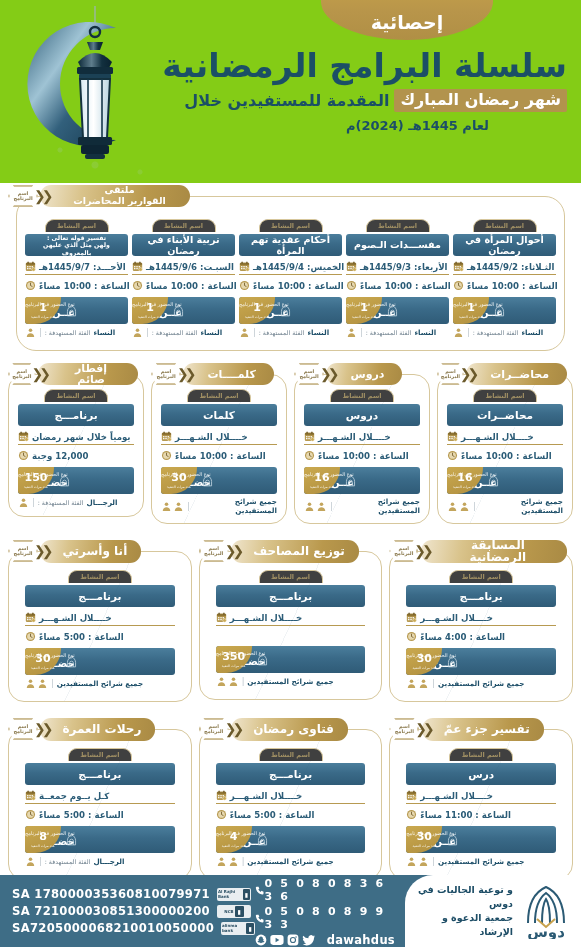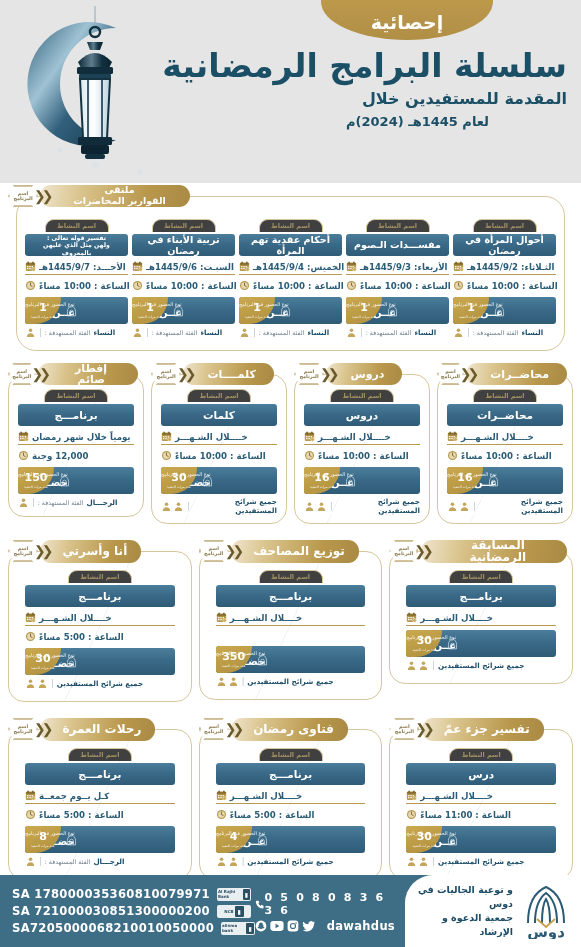--- a/index.html
+++ b/index.html
@@ -7,21 +7,21 @@
   html,body { background:#0b1a22; }
   body {
     width:581px; height:947px;
     font-family:"DejaVu Sans","Liberation Sans",sans-serif;
     overflow:hidden; position:relative;
     background:#ffffff;
   }
   .page { position:absolute; inset:0; background:#ffffff; overflow:hidden; }
 
   
-  .header { position:relative; height:183px; background:#e5e5e5; overflow:hidden; }
+  .header { position:relative; height:183px; background:#84cc16; overflow:hidden; }
   .hdr-pattern{
     position:absolute; left:0; top:0; width:250px; height:183px;
     opacity:.5;
     background:
       radial-gradient(circle at 60px 150px, rgba(180,205,220,.35) 0 2px, transparent 3px),
       radial-gradient(circle at 95px 165px, rgba(180,205,220,.3) 0 3px, transparent 4px),
       radial-gradient(circle at 140px 172px, rgba(180,205,220,.3) 0 2px, transparent 3px);
   }
   
   .crescent { position:absolute; left:6px; top:8px; width:150px; height:150px; }
@@ -245,20 +245,21 @@
         <rect x="17" y="139" width="28" height="9" rx="2" fill="#0d2533"></rect>
         <rect x="21" y="148" width="20" height="5" rx="2" fill="#13303f"></rect>
       </svg>
     </div>
 
     <div class="badge-ihsaiya">إحصائية</div>
 
     <div class="hdr-title">
       <div class="t1">سلسلة البرامج الرمضانية</div>
       <div class="t2">
+        <span class="hl">شهر رمضان المبارك</span>
         <span>المقدمة للمستفيدين خلال</span>
       </div>
       <div class="t3">لعام 1445هـ (2024)م</div>
     </div>
   </div>
 
   <div class="band" style="margin-top:2px;">
     <div class="prog-head" style="padding-right:14px;">
       <div class="prog-pill two-line" style="width:150px;">ملتقى<br>القوارير المحاضرات</div>
       <div class="chev">❮❮</div>
@@ -848,20 +849,28 @@
                 <g fill="#fff">
                   <rect x="3" y="7.4" width="2" height="1.8"></rect>
                   <rect x="6.3" y="7.4" width="2" height="1.8"></rect>
                   <rect x="9.6" y="7.4" width="2" height="1.8"></rect>
                   <rect x="3" y="10.2" width="2" height="1.8"></rect>
                   <rect x="6.3" y="10.2" width="2" height="1.8"></rect>
                 </g>
                 <circle cx="12.4" cy="12.2" r="2.6" fill="#caa94f" stroke="#fff" stroke-width=".7"></circle>
               </svg>
             </div>
+            <div class="row-line nb">
+              <span class="rl-txt">الساعة : 4:00 مساءً</span>
+              <svg class="ico" viewBox="0 0 16 16">
+                <circle cx="8" cy="8" r="6.6" fill="#b79a51"></circle>
+                <circle cx="8" cy="8" r="4.9" fill="#e6d7ae"></circle>
+                <path d="M8 4.6 V8 L10.4 9.4" stroke="#6e5824" stroke-width="1.2" fill="none" stroke-linecap="round"></path>
+              </svg>
+            </div>
             <div class="attend">
               <div class="corner">
                 <span class="num">30</span>
                 <span class="cap">عدد مرات التنفيذ</span>
               </div>
               <svg class="mosque" viewBox="0 0 16 16">
                 <path d="M8 1.2 C5 4 3 6 3 9.2 V14.6 H13 V9.2 C13 6 11 4 8 1.2Z" fill="none" stroke="#cfe0ea" stroke-width="1.1"></path>
                 <path d="M5.6 14.6 V10 a2.4 2.4 0 0 1 4.8 0 v4.6" fill="none" stroke="#cfe0ea" stroke-width="1"></path>
               </svg>
               <div class="rightside">
@@ -1242,20 +1251,26 @@
         <div>جمعية الدعوة و الإرشاد</div>
       </div>
     </div>
 
     <div class="foot-mid">
       <div class="ph">
         <svg class="svc" width="11" height="11" viewBox="0 0 16 16">
           <path fill="#fff" d="M3 1.5 L6 1.5 L7.4 5 L5.6 6.4 A10 10 0 0 0 9.6 10.4 L11 8.6 L14.5 10 L14.5 13 A1.6 1.6 0 0 1 12.8 14.6 C6.5 14 2 9.5 1.4 3.2 A1.6 1.6 0 0 1 3 1.5 Z"></path>
         </svg>
         <span class="num">0 5 0 8 0 8 3 6 3 6</span>
+      </div>
+      <div class="ph">
+        <svg class="svc" width="11" height="11" viewBox="0 0 16 16">
+          <path fill="#fff" d="M3 1.5 L6 1.5 L7.4 5 L5.6 6.4 A10 10 0 0 0 9.6 10.4 L11 8.6 L14.5 10 L14.5 13 A1.6 1.6 0 0 1 12.8 14.6 C6.5 14 2 9.5 1.4 3.2 A1.6 1.6 0 0 1 3 1.5 Z"></path>
+        </svg>
+        <span class="num">0 5 0 8 0 8 9 9 3 3</span>
       </div>
       <div class="social">
         <svg class="svc" width="12" height="12" viewBox="0 0 16 16">
           <circle cx="8" cy="8" r="7.2" fill="#fff"></circle>
           <path d="M8 3.4c1.8 0 2.7 1.3 2.6 3 0 .6.5.3.9.2.3-.1.5.4.1.7-.4.3-1 .4-.9.8.2.8 1.2 1.6 2 1.8.3.1.2.5-.1.6-.5.2-1.1.1-1.2.5-.1.4-.2.5-.6.4-.5-.1-1.1-.2-1.7.2-.5.3-.8.6-1.1.6s-.6-.3-1.1-.6c-.6-.4-1.2-.3-1.7-.2-.4.1-.5 0-.6-.4-.1-.4-.7-.3-1.2-.5-.3-.1-.4-.5-.1-.6.8-.2 1.8-1 2-1.8.1-.4-.5-.5-.9-.8-.4-.3-.2-.8.1-.7.4.1.9.4.9-.2-.1-1.7.8-3 2.6-3Z" fill="#3e6d86"></path>
         </svg>
         <svg class="svc" width="14" height="12" viewBox="0 0 20 16">
           <rect x="0.5" y="1" width="19" height="14" rx="4" fill="#fff"></rect>
           <path d="M8 4.8 L13.4 8 L8 11.2 Z" fill="#3e6d86"></path>
         </svg>

